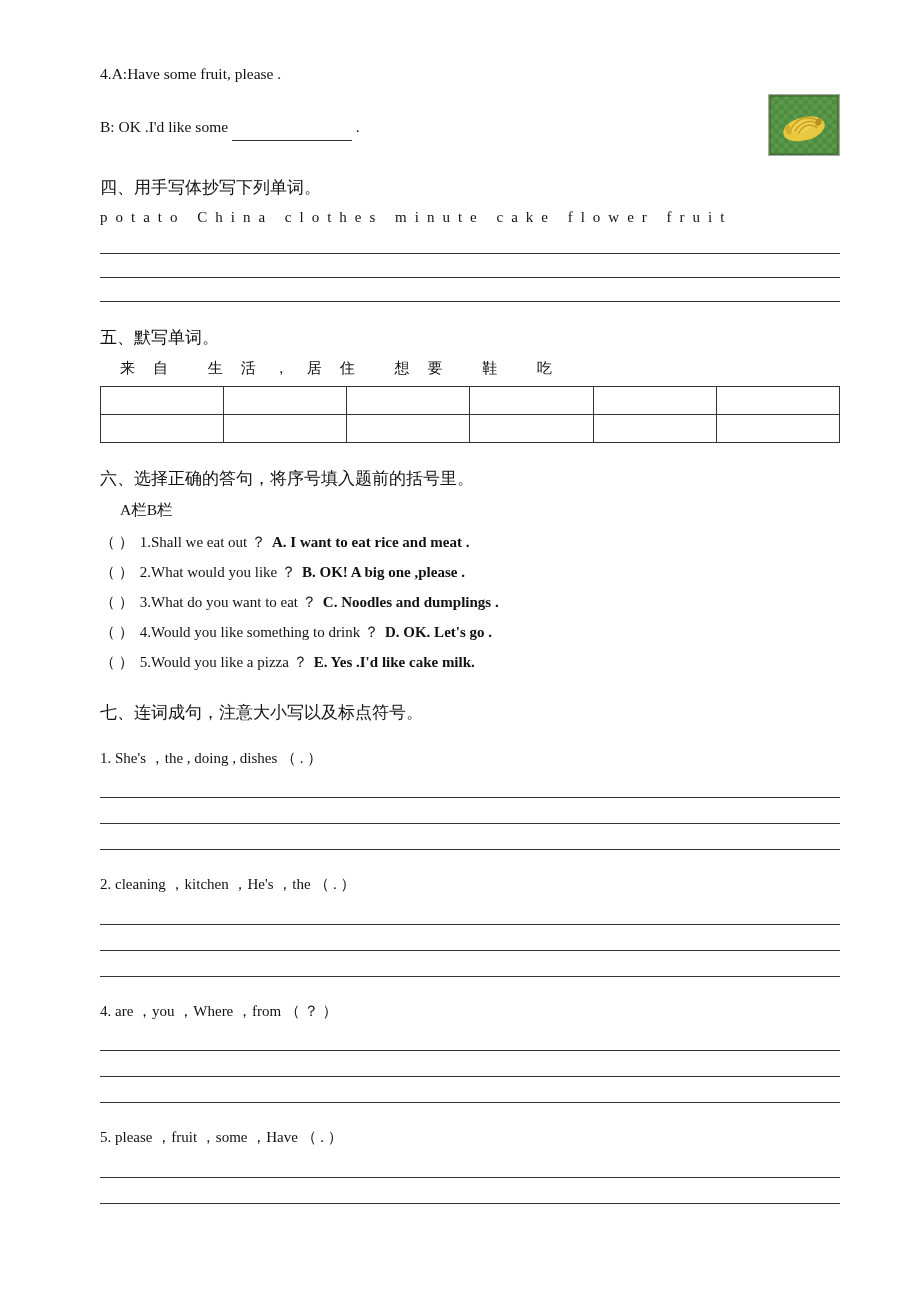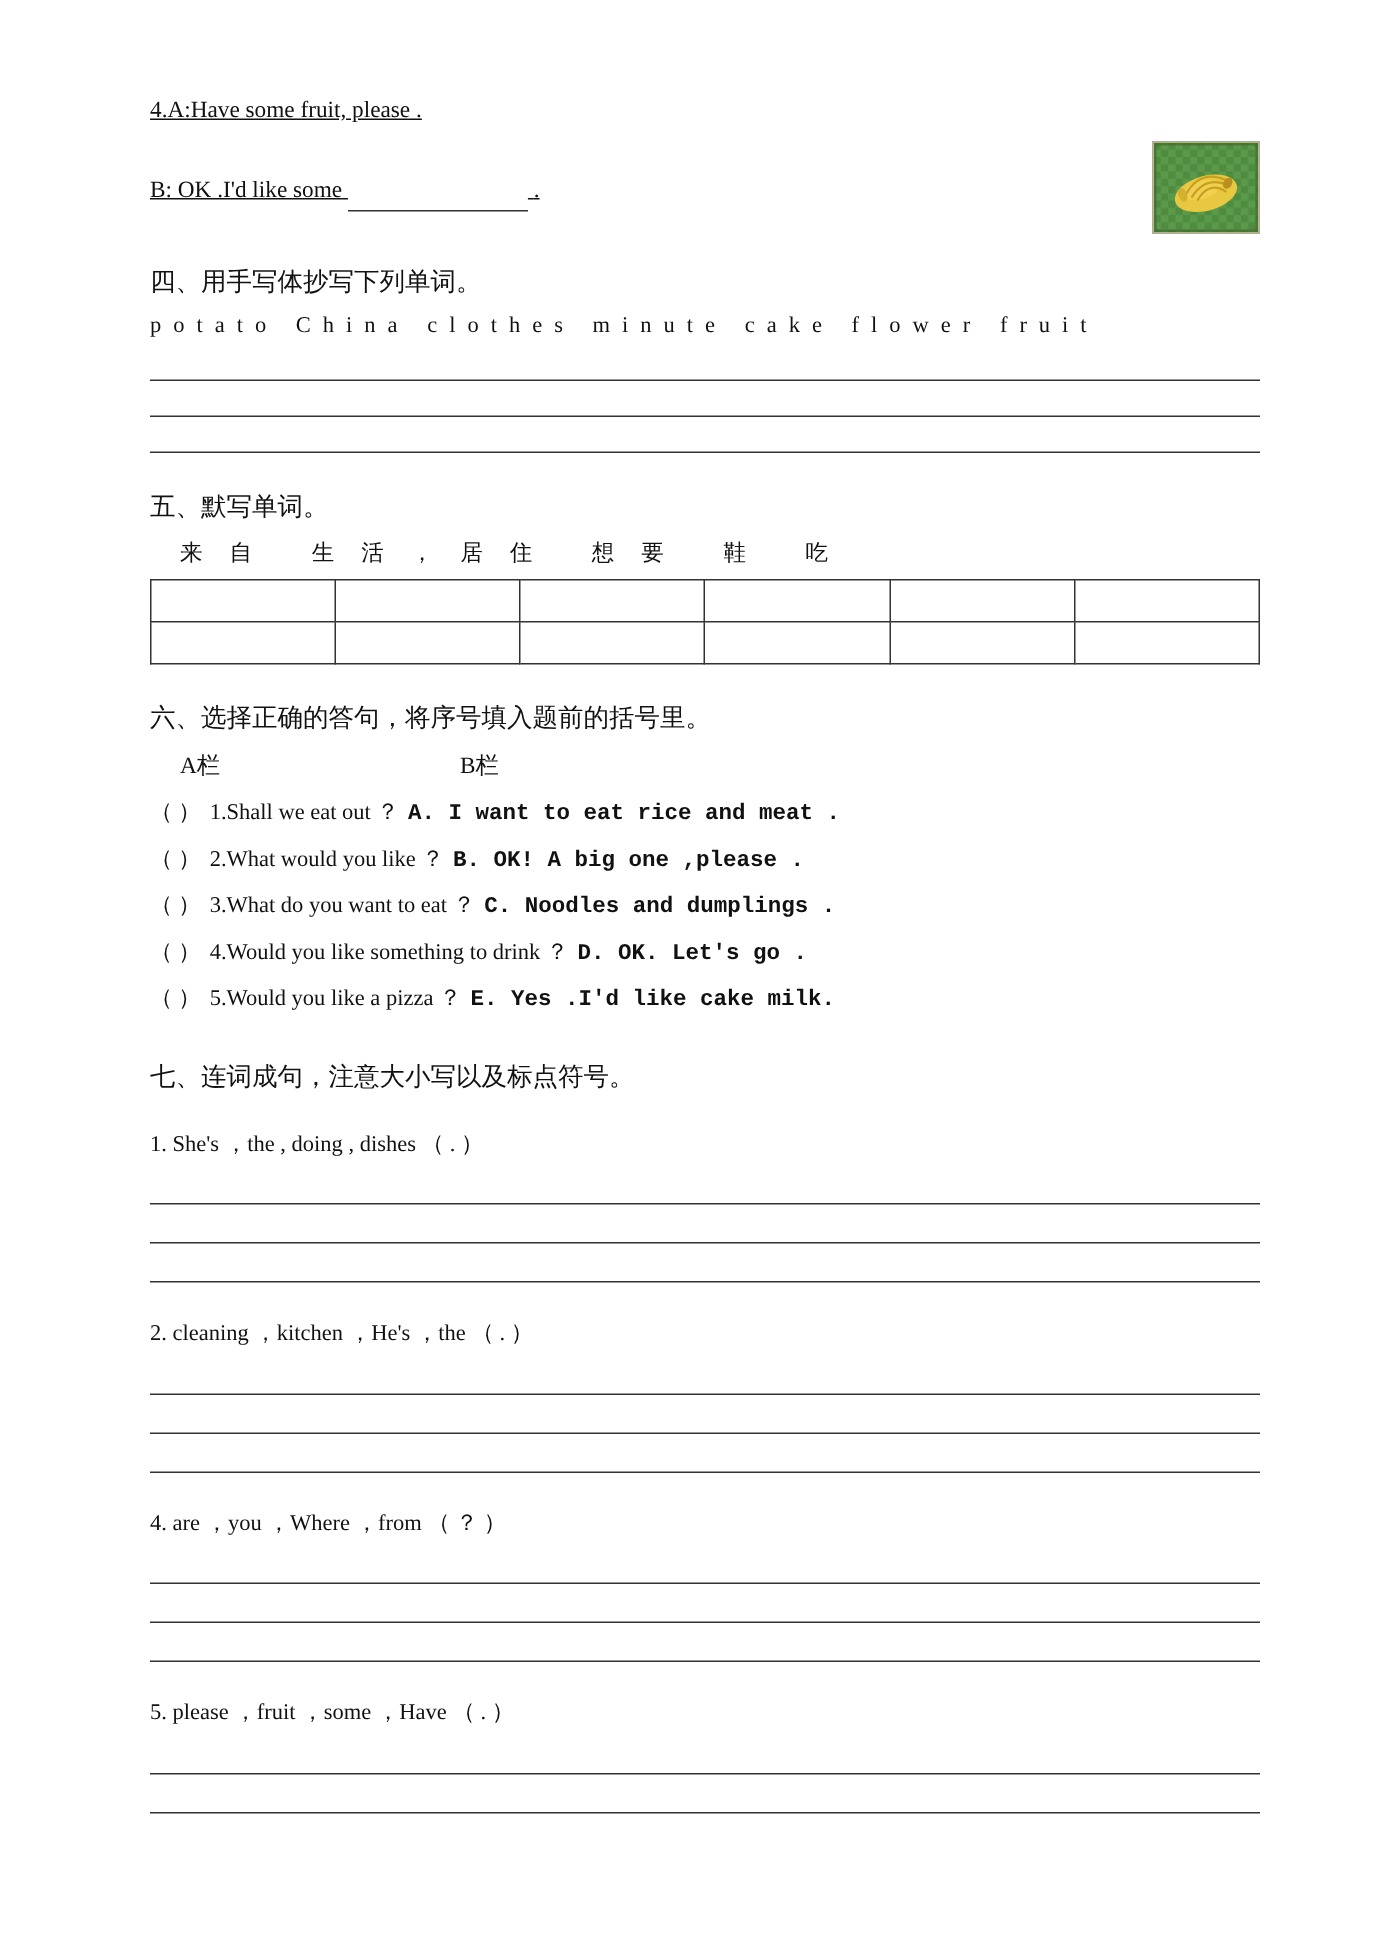--- a/index.html
+++ b/index.html
@@ -67,21 +67,20 @@
       overflow: hidden;
     }
 
     .fruit-img svg {
       width: 100%;
       height: 100%;
     }
 
     .section-4 {
       margin-bottom: 20px;
-      text-decoration: underline;
     }
 
     .words-row {
       font-size: 15px;
       letter-spacing: 8px;
       margin-bottom: 6px;
     }
 
     .vocab-table {
       width: 100%;
@@ -94,41 +93,39 @@
       height: 28px;
       width: 16.66%;
     }
 
     .vocab-table tr:nth-child(2) td {
       height: 28px;
     }
 
     .section-header {
       display: flex;
-      gap: 160px;
       font-size: 15.5px;
       margin-bottom: 6px;
       padding-left: 20px;
     }
 
     .match-item {
       display: flex;
       align-items: baseline;
       font-size: 15px;
       line-height: 2.0;
       gap: 6px;
     }
 
     .match-item .paren {
       min-width: 22px;
     }
 
     .match-item .answer {
       font-weight: bold;
-      font-family: Liberation Mono, monospace;
     }
 
     .sentence-q {
       font-size: 15px;
       margin-top: 20px;
       margin-bottom: 4px;
       line-height: 1.9;
     }
 
     .three-lines {

